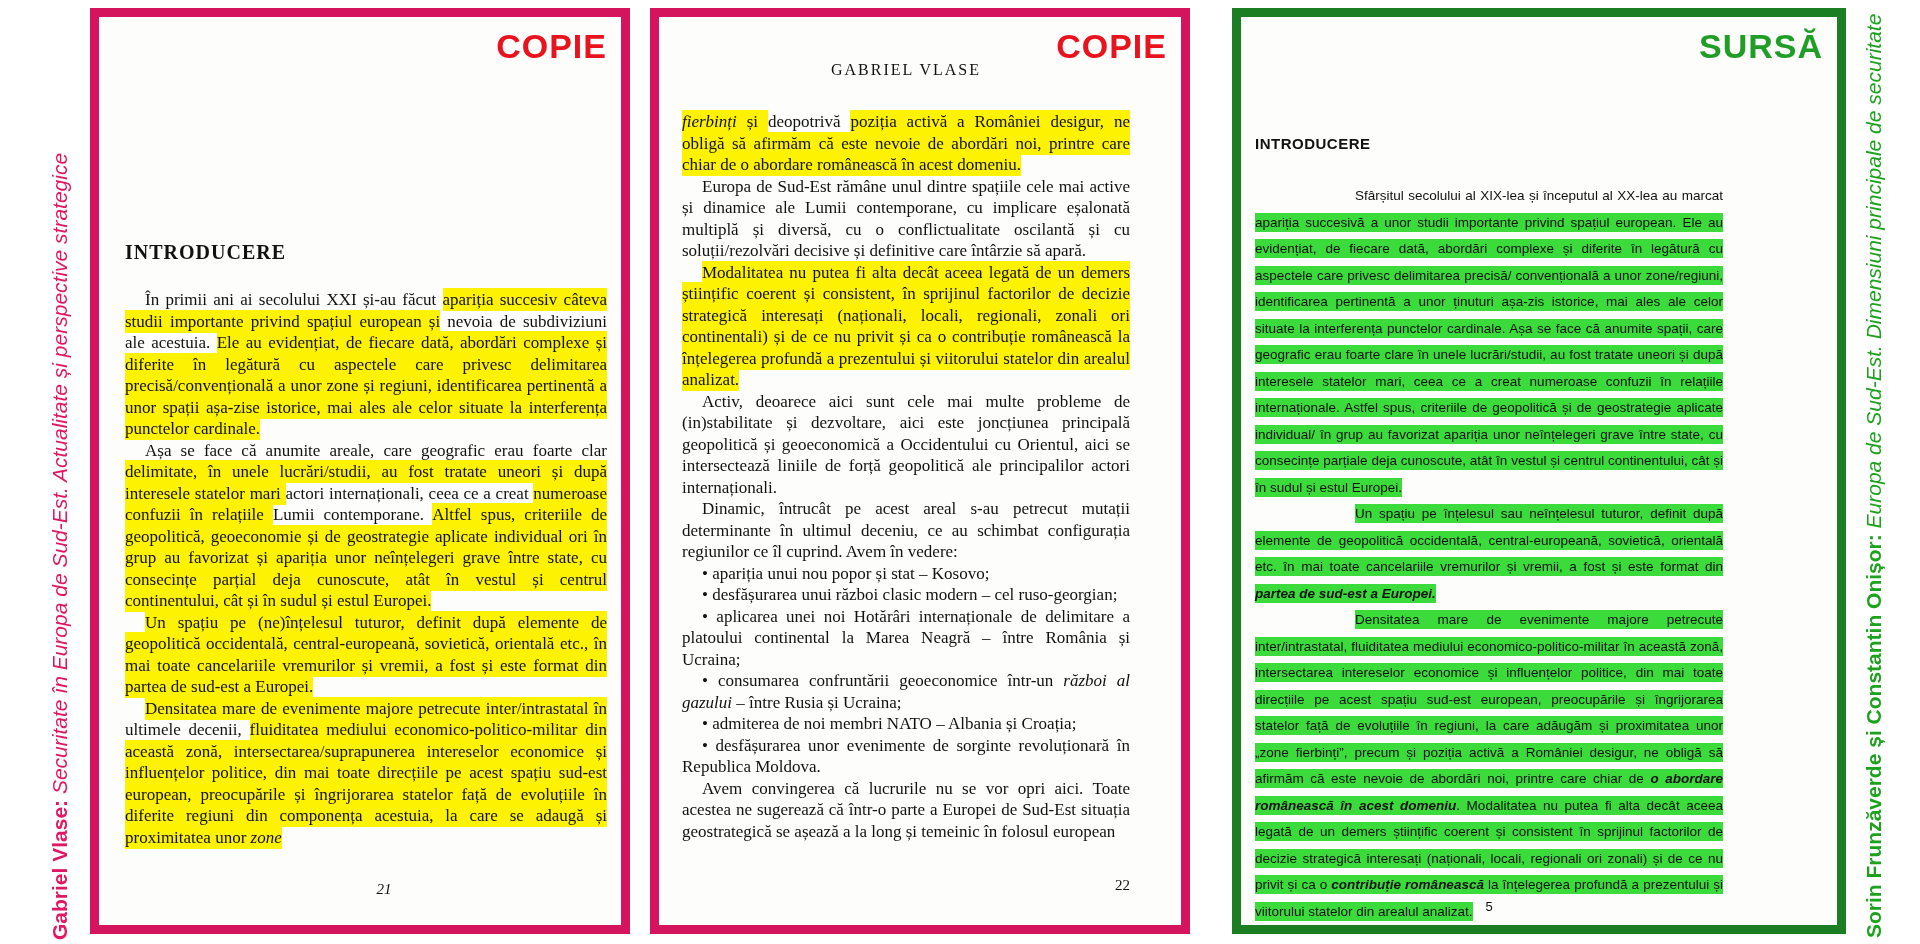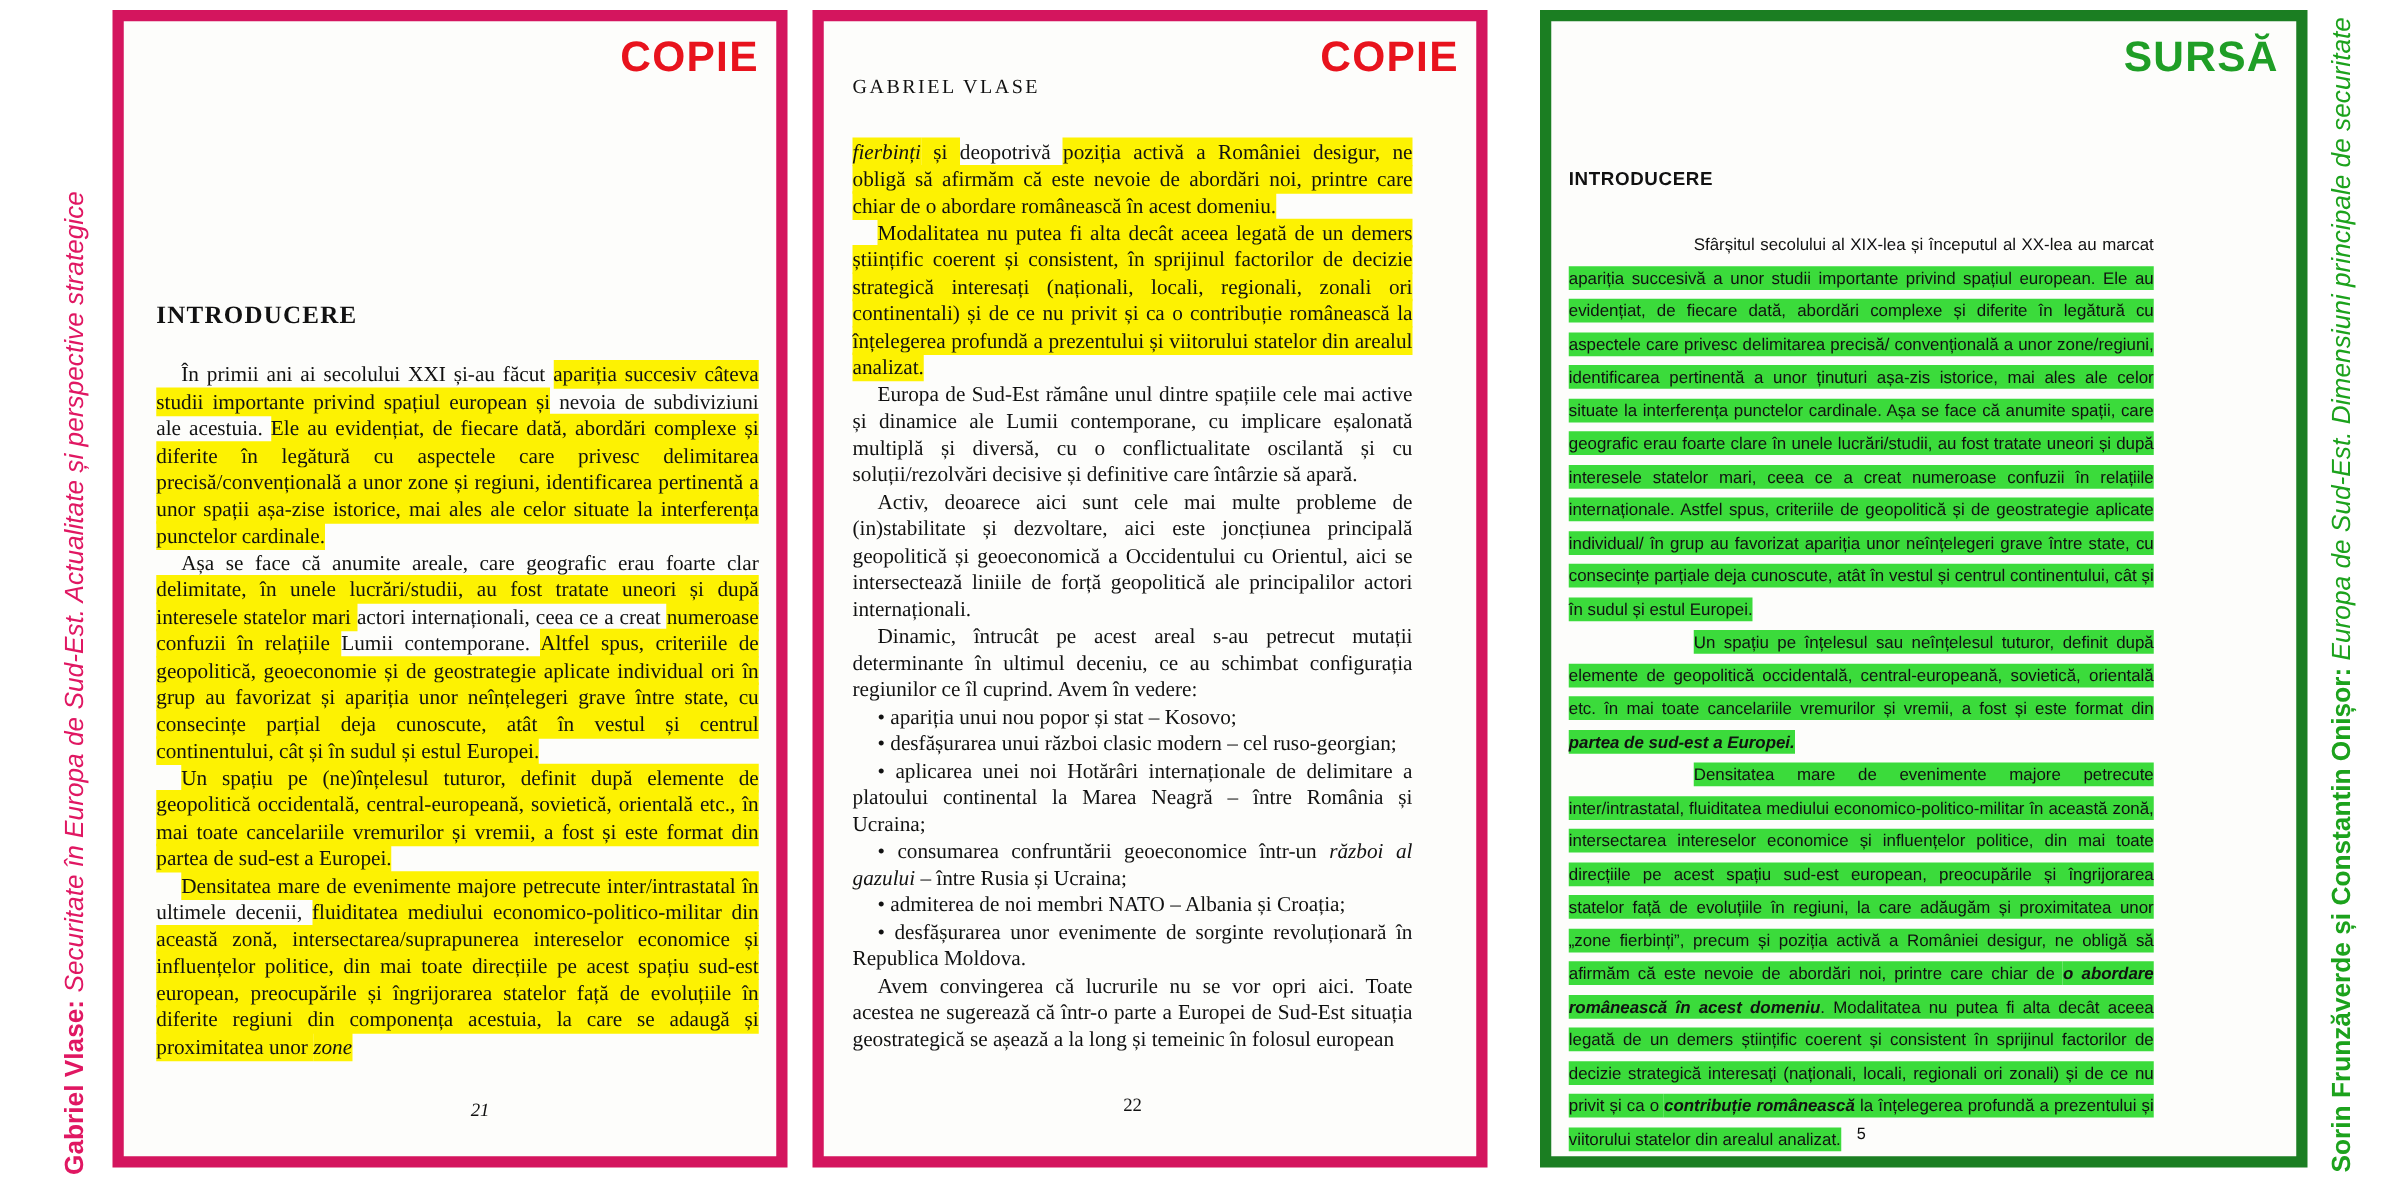--- a/index.html
+++ b/index.html
@@ -8,40 +8,40 @@
   .page{position:absolute;top:8px;height:926px;background:#fdfdfb;box-sizing:border-box;overflow:hidden;}
   .page.copy{border:9px solid var(--copy-border);padding-left:20px;}
   .page.source{border:9px solid var(--source-border);}
   #page-copy1{left:90px;width:540px;}
   #page-copy2{left:650px;width:540px;}
   #page-source{left:1232px;width:614px;}
   .stamp{position:absolute;top:10px;right:14px;font-family:"Liberation Sans",sans-serif;
          font-weight:800;font-size:34px;letter-spacing:1px;}
   .stamp.copy{color:var(--copy-stamp);}
   .stamp.source{color:var(--source-stamp);}
-  .running-header{position:absolute;top:44px;left:23px;width:448px;text-align:left;
+  .running-header{position:absolute;top:44px;left:23px;width:448px;text-align:center;
                   font-size:16px;letter-spacing:2px;font-family:Liberation Serif, serif;}
   .doc-heading{position:absolute;font-weight:bold;text-align:left;}
   #h-copy1{top:224px;left:26px;width:482px;font-size:20px;letter-spacing:1px;}
   #h-source{top:118px;left:14px;width:468px;font-family:"Liberation Sans",sans-serif;
             font-size:15px;letter-spacing:.5px;}
   .body-text{position:absolute;}
   #body-copy1{top:272px;left:26px;width:482px;}
   #body-copy2{top:94px;left:23px;width:448px;}
   #body-source{top:166px;left:14px;width:468px;font-family:"Liberation Sans",sans-serif;}
   .body-text p{margin:0;text-align:justify;font-size:17px;line-height:21.5px;text-indent:20px;}
   #body-source p{font-size:13.5px;line-height:26.5px;text-indent:100px;}
   .body-text p.noind{text-indent:0;}
   .hl-y{background:var(--hl-y);padding:2px 0;}
   .hl-g{background:var(--hl-g);padding:2px 0;}
   .it{font-style:italic;}
   .bd{font-weight:bold;}
   .page-number{position:absolute;text-align:center;font-size:15px;}
   #pn-copy1{top:864px;left:44px;width:482px;font-style:italic;}
-  #pn-copy2{top:860px;left:23px;width:448px;}
+  #pn-copy2{top:860px;left:23px;width:448px;text-align:right;}
   #pn-source{top:882px;left:14px;width:468px;font-family:"Liberation Sans",sans-serif;font-size:13px;}
   .vlabel{position:absolute;white-space:nowrap;transform:rotate(-90deg);transform-origin:0 0;
           font-family:"Liberation Sans",sans-serif;font-size:21px;}
   .vlabel .author{font-weight:bold;}
   .vlabel .title{font-style:italic;}
   #vlabel-left{left:48px;top:940px;color:var(--left-label);}
   #vlabel-right{left:1862px;top:938px;color:var(--right-label);}
 </style>
 </head>
 <body>
@@ -62,22 +62,22 @@
         <p><span class="hl-y">Densitatea mare de evenimente majore petrecute inter/intrastatal în </span><span>ultimele decenii, </span><span class="hl-y">fluiditatea mediului economico-politico-militar din această zonă, intersectarea/suprapunerea intereselor economice și influențelor politice, din mai toate direcțiile pe acest spațiu sud-est european, preocupările și îngrijorarea statelor față de evoluțiile în diferite regiuni din componența acestuia, la care se adaugă și proximitatea unor </span><span class="hl-y it">zone</span></p>
       </div>
     <div class="page-number" id="pn-copy1">21</div>
   </div>
 
   <div class="page copy" id="page-copy2">
     <div class="stamp copy">COPIE</div>
     <div class="running-header">GABRIEL VLASE</div>
     <div class="body-text" id="body-copy2">
         <p class="noind"><span class="hl-y it">fierbinți</span><span class="hl-y"> și </span><span>deopotrivă </span><span class="hl-y">poziția activă a României desigur, ne obligă să afirmăm că este nevoie de abordări noi, printre care chiar de o abordare românească în acest domeniu.</span></p>
+        <p><span>Europa de Sud-Est rămâne unul dintre spațiile cele mai active și dinamice ale Lumii contemporane, cu implicare eșalonată multiplă și diversă, cu o conflictualitate oscilantă și cu soluții/rezolvări decisive și definitive care întârzie să apară.</span></p>
         <p><span class="hl-y">Modalitatea nu putea fi alta decât aceea legată de un demers științific coerent și consistent, în sprijinul factorilor de decizie strategică interesați (naționali, locali, regionali, zonali ori continentali) și de ce nu privit și ca o contribuție românească la înțelegerea profundă a prezentului și viitorului statelor din arealul analizat.</span></p>
-        <p><span>Europa de Sud-Est rămâne unul dintre spațiile cele mai active și dinamice ale Lumii contemporane, cu implicare eșalonată multiplă și diversă, cu o conflictualitate oscilantă și cu soluții/rezolvări decisive și definitive care întârzie să apară.</span></p>
         <p><span>Activ, deoarece aici sunt cele mai multe probleme de (in)stabilitate și dezvoltare, aici este joncțiunea principală geopolitică și geoeconomică a Occidentului cu Orientul, aici se intersectează liniile de forță geopolitică ale principalilor actori internaționali.</span></p>
         <p><span>Dinamic, întrucât pe acest areal s-au petrecut mutații determinante în ultimul deceniu, ce au schimbat configurația regiunilor ce îl cuprind. Avem în vedere:</span></p>
         <p><span>• apariția unui nou popor și stat – Kosovo;</span></p>
         <p><span>• desfășurarea unui război clasic modern – cel ruso-georgian;</span></p>
         <p><span>• aplicarea unei noi Hotărâri internaționale de delimitare a platoului continental la Marea Neagră – între România și Ucraina;</span></p>
         <p><span>• consumarea confruntării geoeconomice într-un </span><span class="it">război al gazului</span><span> – între Rusia și Ucraina;</span></p>
         <p><span>• admiterea de noi membri NATO – Albania și Croația;</span></p>
         <p><span>• desfășurarea unor evenimente de sorginte revoluționară în Republica Moldova.</span></p>
         <p><span>Avem convingerea că lucrurile nu se vor opri aici. Toate acestea ne sugerează că într-o parte a Europei de Sud-Est situația geostrategică se așează a la long și temeinic în folosul european</span></p>
       </div>

